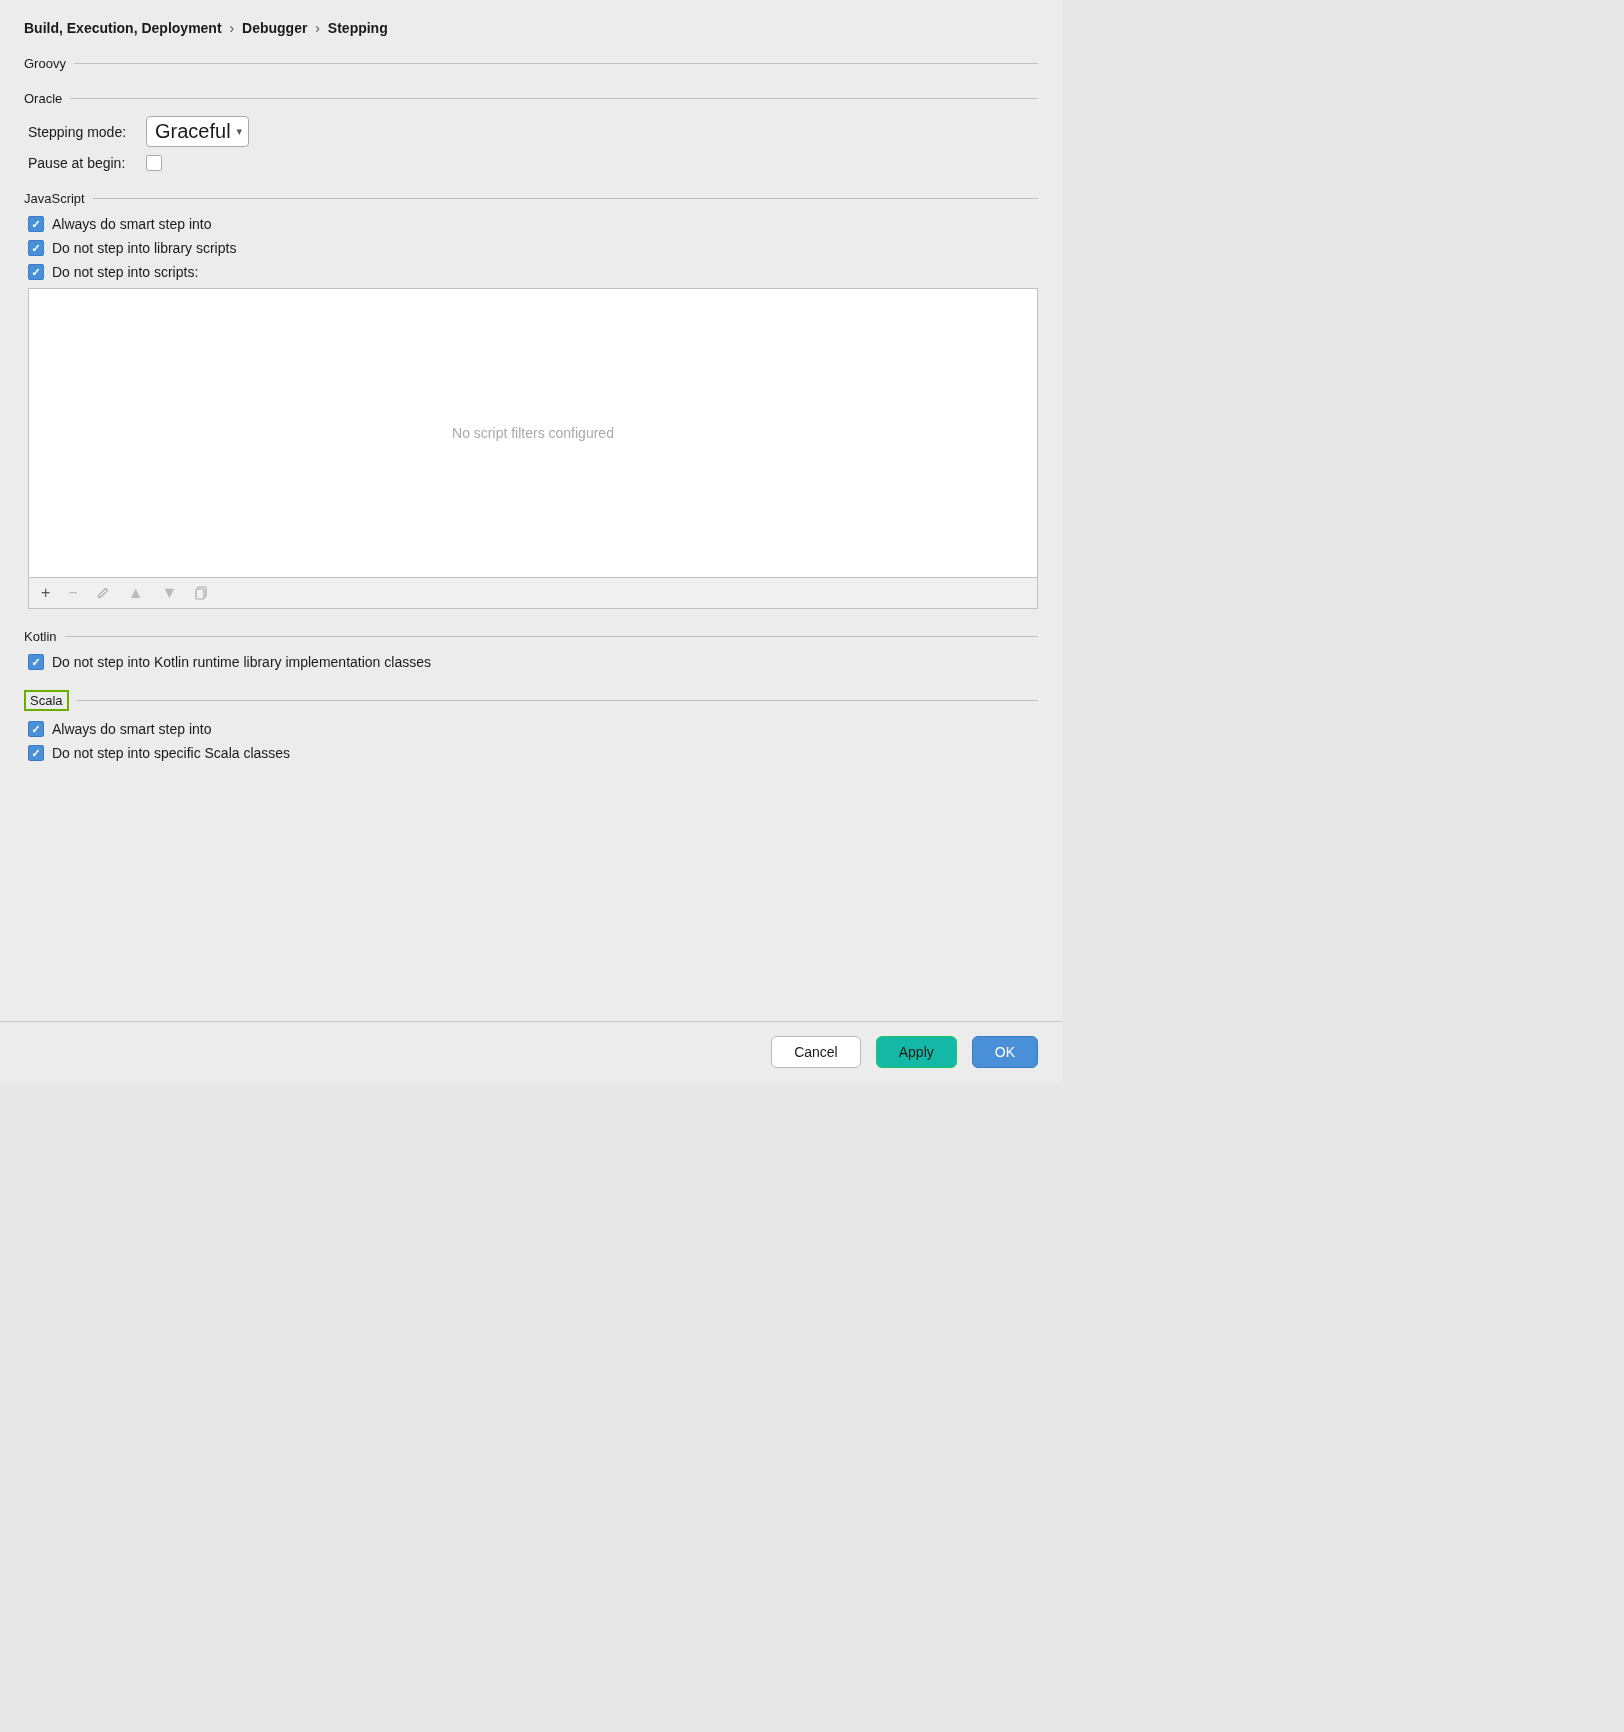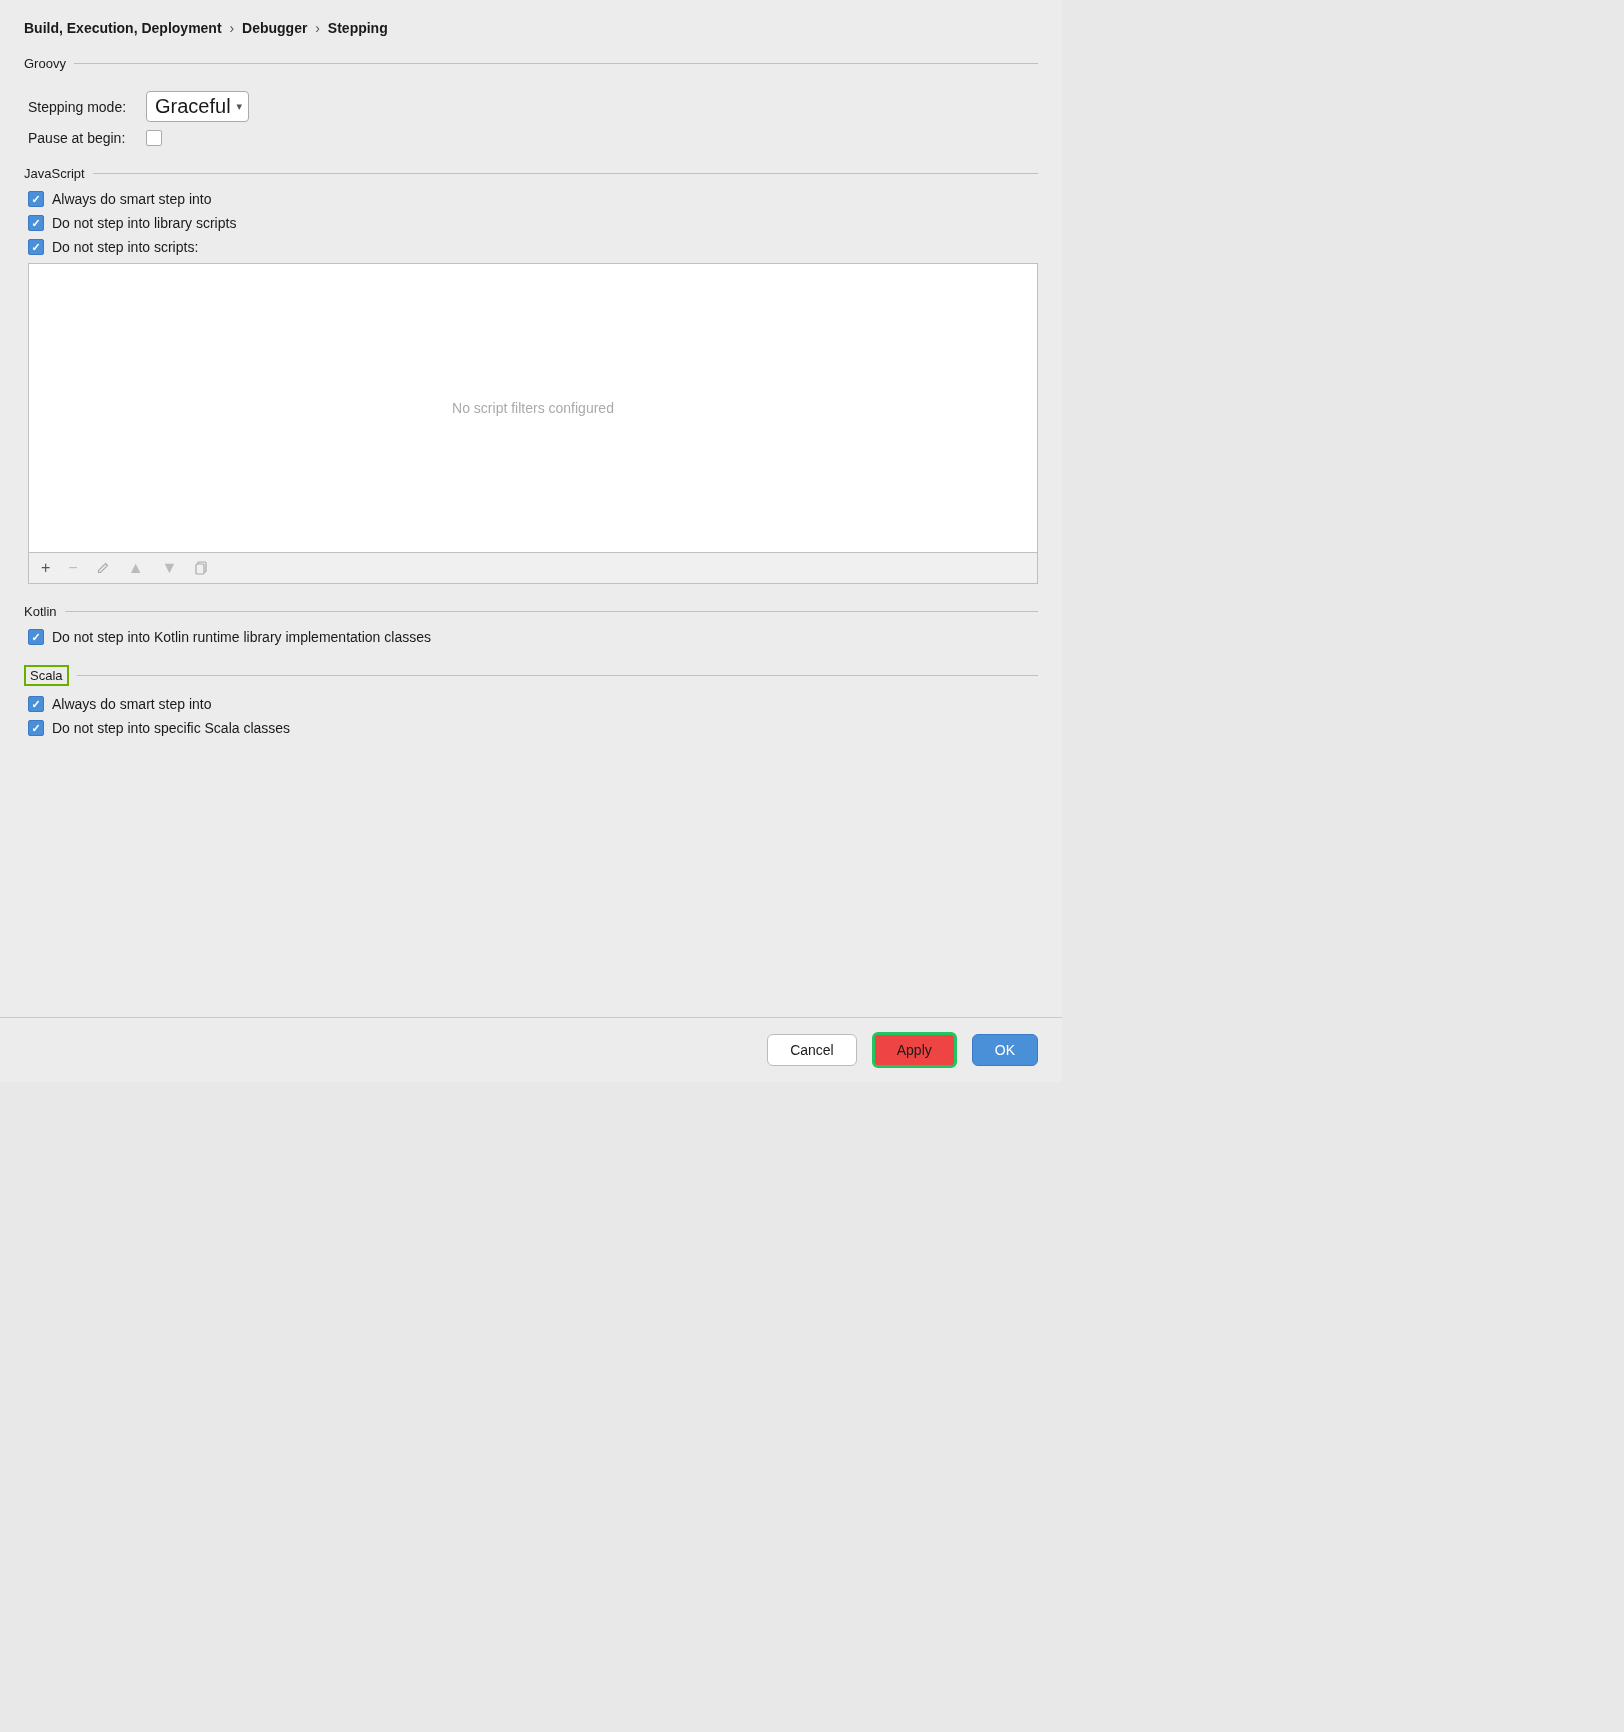--- a/index.html
+++ b/index.html
@@ -219,23 +219,23 @@
       font-family: inherit;
     }
 
     .btn-cancel {
       background: white;
       color: #1a1a1a;
       border: 1px solid #bbb;
     }
 
     .btn-apply {
-      background: #ef4444;
-      color: #1a1a1a;
-      border: 3px solid #22c55e;
+      background: #14b8a6;
+      color: #1a1a1a;
+      border: 1px solid #22c55e;
     }
 
     .btn-ok {
       background: #4a90d9;
       color: white;
       border: 1px solid #3a7bc8;
     }
   </style>
 </head>
 <body>
@@ -252,20 +252,24 @@
     </div>
 
     <div class="section">
       <div class="section-header">
         <span class="section-title">Groovy</span>
         <div class="section-line"></div>
       </div>
     </div>
 
     <div class="section">
+      <div class="section-header">
+        <span class="section-title">Oracle</span>
+        <div class="section-line"></div>
+      </div>
       <div class="form-row">
         <span class="form-label">Stepping mode:</span>
         <div class="select-wrapper">
           <span class="select-value">Graceful</span>
           <span class="select-arrow">▾</span>
         </div>
       </div>
       <div class="form-row">
         <span class="form-label">Pause at begin:</span>
         <div class="custom-checkbox unchecked"></div>

